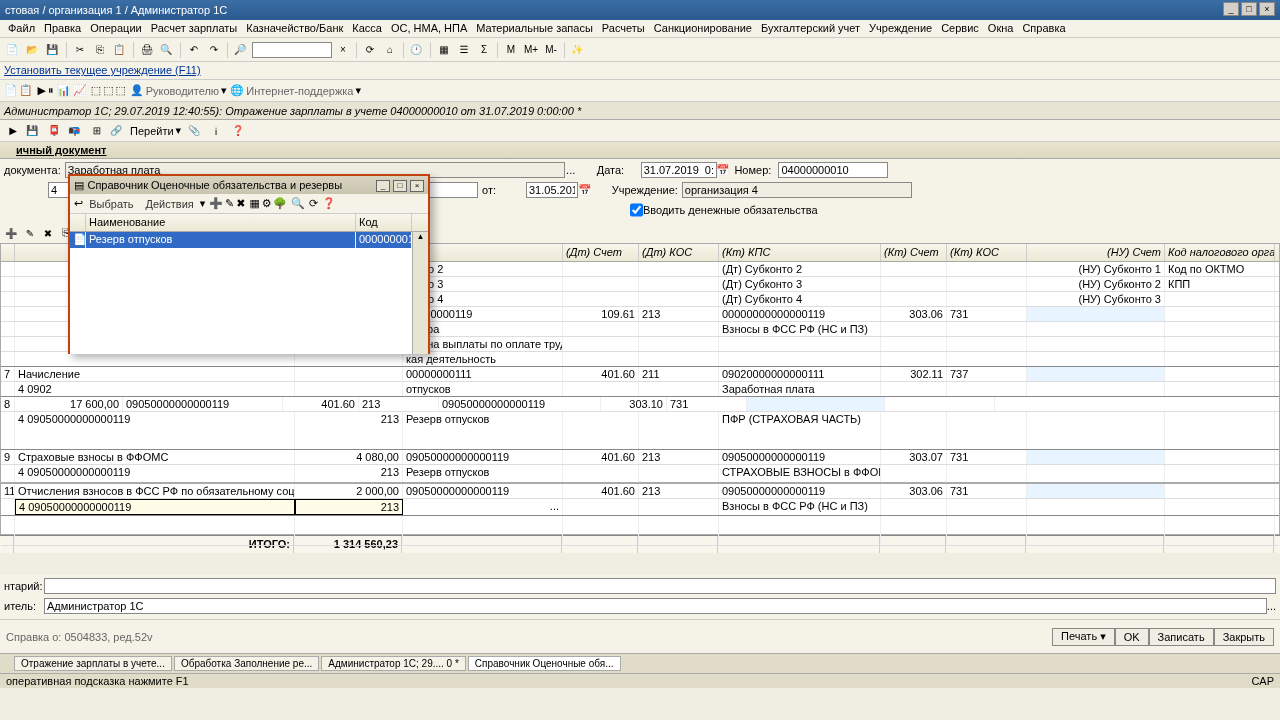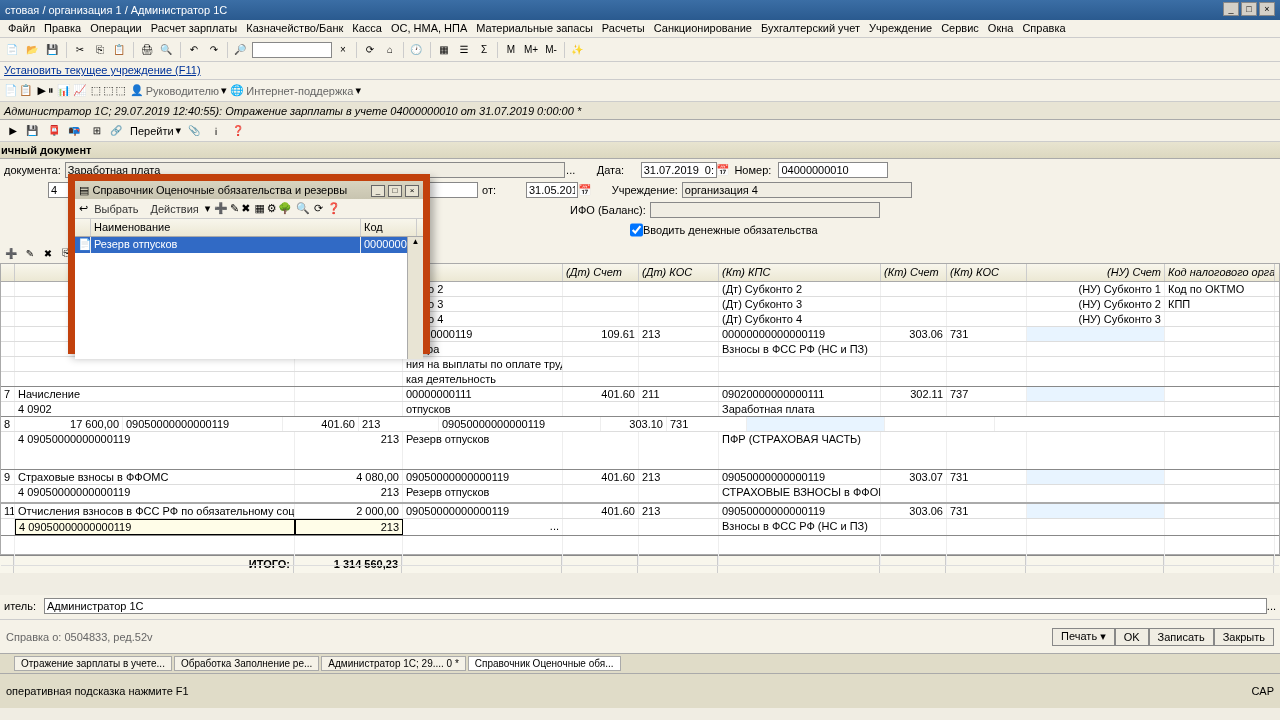--- a/index.html
+++ b/index.html
@@ -18,44 +18,44 @@
 .subtoolbar { background: #f5f2e8; height: 22px; display: flex; align-items: center; gap: 2px; padding: 0 4px; border-bottom: 1px solid #ccc; }
 .subtoolbar .link { color: #666; cursor: pointer; }
 .tabbar { background: #e8e4d4; height: 18px; display: flex; align-items: center; padding: 0 4px; border-bottom: 1px solid #aaa; font-style: italic; }
 .doctoolbar { background: #f5f2e8; height: 22px; display: flex; align-items: center; gap: 2px; padding: 0 4px; border-bottom: 1px solid #ccc; }
 .doctoolbar .btn { width: 18px; height: 18px; border: 1px solid transparent; cursor: pointer; display:inline-flex; align-items:center; justify-content:center; font-size:10px; }
 .dochdr { background: #f5f2e8; padding: 2px 4px; }
 .dochdr .row { display: flex; align-items: center; margin-bottom: 2px; height: 18px; }
 .dochdr label { min-width: 44px; padding-right: 4px; }
 .dochdr input { height: 16px; border: 1px solid #888; background: #fff; padding: 0 2px; }
 .dochdr .ro { background: #f0ede3; }
-.section-hdr { background: linear-gradient(#e8e4d0, #dcd8c0); font-weight: bold; padding: 2px 1px; border-bottom: 1px solid #aaa; }
+.section-hdr { background: linear-gradient(#e8e4d0, #dcd8c0); font-weight: bold; padding: 2px 16px; border-bottom: 1px solid #aaa; text-decoration: underline; }
 .grid-toolbar { background: #f5f2e8; height: 20px; display: flex; align-items: center; gap: 2px; padding: 0 4px; }
 .grid-toolbar .btn { width: 16px; height: 16px; cursor: pointer; display:inline-flex; align-items:center; justify-content:center; font-size:10px; }
 .grid { background: #fff; border: 1px solid #aaa; position: relative; }
 .grid-hdr { display: flex; background: linear-gradient(#f8f6ec, #ece8d4); border-bottom: 1px solid #aaa; height: 18px; font-style: italic; }
 .grid-hdr > div { border-right: 1px solid #ccc; padding: 2px 3px; overflow: hidden; white-space: nowrap; }
 .grid-body { overflow: hidden; }
 .grid-row { display: flex; border-bottom: 1px solid #ddd; min-height: 14px; }
 .grid-row > div { border-right: 1px solid #eee; padding: 1px 3px; overflow: hidden; white-space: nowrap; }
 .num { text-align: right; }
 .total-row { display: flex; background: #f8f6ec; border-top: 1px solid #888; height: 18px; font-weight: bold; }
 .total-row > div { border-right: 1px solid #ccc; padding: 2px 3px; text-align: right; }
 .footer-fields { padding: 2px 4px; background: #f5f2e8; }
 .footer-fields .row { display: flex; align-items: center; height: 18px; margin-bottom: 2px; }
 .footer-fields input { flex: 1; height: 16px; border: 1px solid #888; padding: 0 2px; }
 .action-bar { display: flex; justify-content: flex-end; align-items: center; gap: 0; padding: 2px 6px; background: #f5f2e8; border-top: 1px solid #ccc; height: 34px; }
 .action-bar button { height: 18px; padding: 0 8px; border: 1px solid #888; background: #f0ede3; cursor: pointer; }
 .action-bar .left { flex: 1; text-align: left; color: #666; }
 .taskbar { background: #e0dcc8; height: 20px; display: flex; align-items: center; gap: 2px; padding: 0 14px; border-top: 1px solid #aaa; }
 .taskbar .tab { background: #f5f2e8; border: 1px solid #aaa; padding: 1px 6px; cursor: pointer; font-size: 10px; }
 .taskbar .tab.active { background: #fff; }
-.statusbar { background: #e0dcc8; height: 35px; display: flex; justify-content: space-between; align-items: center; padding: 0 6px; border-top: 1px solid #aaa; font-size: 10px; }
-
-.popup { position: absolute; background: #f5f2e8; border: 7px solid #c2410c; box-shadow: 4px 4px 8px rgba(0,0,0,0.3); z-index: 100; }
+.statusbar { background: #e0dcc8; height: 15px; display: flex; justify-content: space-between; align-items: center; padding: 0 6px; border-top: 1px solid #aaa; font-size: 10px; }
+
+.popup { position: absolute; background: #f5f2e8; border: 2px solid #c2410c; box-shadow: 4px 4px 8px rgba(0,0,0,0.3); z-index: 100; }
 .popup-title { background: linear-gradient(#d8d4c0, #c8c4b0); height: 18px; display: flex; justify-content: space-between; align-items: center; padding: 0 4px; }
 .popup-title .wbtns span { width: 14px; height: 12px; border: 1px solid #666; background: #e8e4d4; display: inline-flex; align-items: center; justify-content: center; font-size: 8px; cursor: pointer; }
 .popup-toolbar { height: 20px; display: flex; align-items: center; gap: 2px; padding: 0 4px; border-bottom: 1px solid #ccc; }
 .popup-toolbar .link { color: #333; cursor: pointer; padding: 0 4px; }
 .popup-grid { background: #fff; }
 .popup-grid-hdr { display: flex; background: linear-gradient(#f8f6ec, #ece8d4); border-bottom: 1px solid #aaa; height: 18px; }
 .popup-grid-hdr > div { border-right: 1px solid #ccc; padding: 2px 3px; }
 .popup-grid-row { display: flex; height: 16px; }
 .popup-grid-row > div { padding: 1px 3px; border-right: 1px solid #eee; }
 .popup-grid-row.sel { background: #316ac5; color: #fff; }
@@ -199,25 +199,20 @@
     <input style="width: 110px;" value="04000000010">
   </div>
   <div class="row">
     <label></label>
     <input style="width: 430px;" value="4">
     <label style="margin-left:4px">от:</label>
     <input style="width: 52px;" value="31.05.2019">
     <span style="cursor:pointer">📅</span>
     <label style="margin-left:20px;min-width:60px">Учреждение:</label>
     <input class="ro" style="width: 230px;" value="организация 4">
-  </div>
-  <div class="row">
-    <div style="width:566px"></div>
-    <label style="min-width:60px">ИФО (Баланс):</label>
-    <input class="ro" style="width: 230px;">
   </div>
   <div class="row">
     <div style="width:566px"></div>
     <div style="width:60px"></div>
     <input type="checkbox" checked="" style="">
     <label>Вводить денежные обязательства</label>
   </div>
 </div>
 
 <div class="grid-toolbar">
@@ -478,20 +473,24 @@
     <div class="col-g"></div>
     <div class="col-h"></div>
     <div class="col-i"></div>
     <div class="col-j"></div>
 </div>
 
 <div style="height:22px"></div>
 
 <div class="footer-fields">
   <div class="row">
+    <label style="width:40px">нтарий:</label>
+    <input style="">
+  </div>
+  <div class="row">
     <label style="width:40px">итель:</label>
     <input class="ro" value="Администратор 1С" style="">
     <span style="cursor:pointer">...</span>
   </div>
 </div>
 
 <div class="action-bar">
   <span class="left">Справка о: 0504833, ред.52v</span>
   <button><span>Печать</span> ▾</button>
   <button>OK</button>

